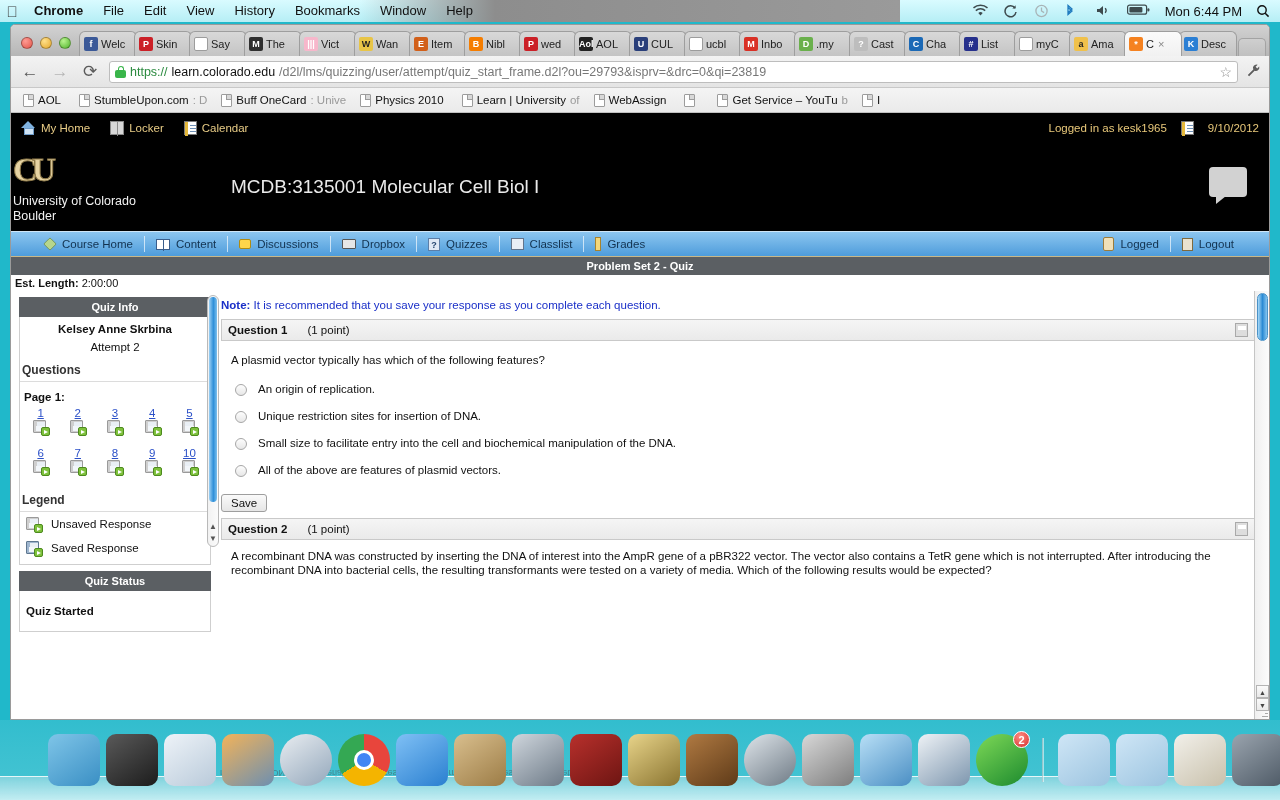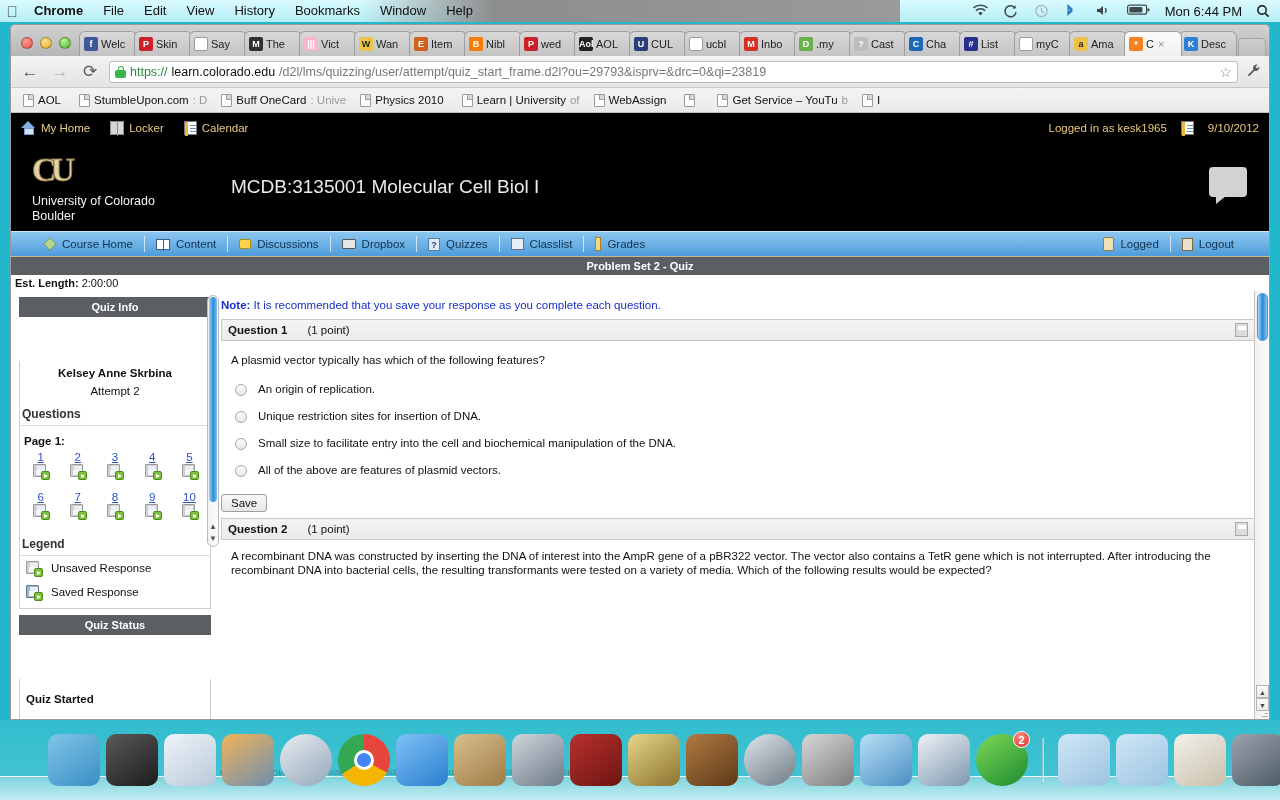--- a/index.html
+++ b/index.html
@@ -114,21 +114,21 @@
   .ico-locker { width: 14px; height: 14px; background: #d7d7d7; border: 1px solid #8a8a8a; }
   .ico-locker::after { content:""; position:absolute; top:0; left: 6px; width:1px; height:14px; background:#8a8a8a; }
   .ico-cal { width: 13px; height: 14px; background: #fff; border: 1px solid #7a7a7a; }
   .ico-cal::before { content:""; position:absolute; left:0; top:0; width:3px; height:14px; background:#e5b93c; }
   .ico-cal::after { content:""; position:absolute; left:5px; top:3px; width:6px; height:1px;
     box-shadow: 0 3px 0 #6d8fb5, 0 6px 0 #6d8fb5; background:#6d8fb5; }
 
   #course-header {
     height: 88px; background: #000; display: flex; align-items: center; position: relative;
   }
-  #cu-logo { width: 175px; padding-left: 21px; color: #fff; }
+  #cu-logo { width: 175px; padding-left: 2px; color: #fff; }
   .cu-mark { width: 44px; height: 40px; position: relative; margin-bottom: 4px; }
   .cu-mark .letters { font-family: "Liberation Serif", serif; font-size: 34px; font-weight: bold;
     color: #e6d3a3; letter-spacing: -6px; line-height: 40px;
     -webkit-text-stroke: 1px #8e7a4a; }
   .cu-name { font-size: 12.5px; line-height: 15px; color: #f2f2f2; }
   #course-title { font-size: 19px; color: #eaeaea; margin-left: 45px; font-weight: normal; }
   #chat-bubble {
     position: absolute; right: 22px; top: 24px; width: 38px; height: 30px;
     background: #d2d2d2; border-radius: 4px;
   }
@@ -164,21 +164,21 @@
   #estlen span.val { font-weight: normal; }
 
   #quizbody { position: relative; height: 435px; background: #fff; display: flex; }
 
   
   #leftpanel { width: 192px; margin-left: 8px; margin-top: 6px; }
   .panel-head {
     background: #5b5f63; color: #fff; font-size: 11px; font-weight: bold; text-align: center;
     padding: 3px 0; border: 1px solid #5b5f63;
   }
-  .panel-body { border: 1px solid #cfcfcf; border-top: none; background: #fff; padding: 6px 0 4px; margin-top: 44px; }
+  .panel-body { border: 1px solid #cfcfcf; border-top: none; background: #fff; padding: 6px 0 4px; }
   .stu-name { text-align: center; font-size: 11.5px; font-weight: bold; color: #111; }
   .attempt { text-align: center; font-size: 11.5px; color: #111; margin-top: 6px; }
   .sec-title { font-size: 12px; font-weight: bold; color: #333; padding: 10px 0 4px 2px; border-bottom: 1px solid #dcdcdc; }
   .page-label { font-size: 11.5px; font-weight: bold; color: #111; padding: 9px 0 4px 4px; }
   .qgrid { display: grid; grid-template-columns: repeat(5, 1fr); row-gap: 8px; padding: 0 2px 4px; }
   .qcell { text-align: center; }
   .qnum { font-size: 11.5px; color: #2b50c8; text-decoration: underline; display: block; }
   .save-ico { width: 15px; height: 15px; display: inline-block; position: relative; margin-top: 1px; }
   .save-ico .disk { position: absolute; left: 0; top: 0; width: 13px; height: 13px;
     background: #9fb6cf; border: 1px solid #5e7governor; border: 1px solid #5e7790; border-radius: 1px; }

